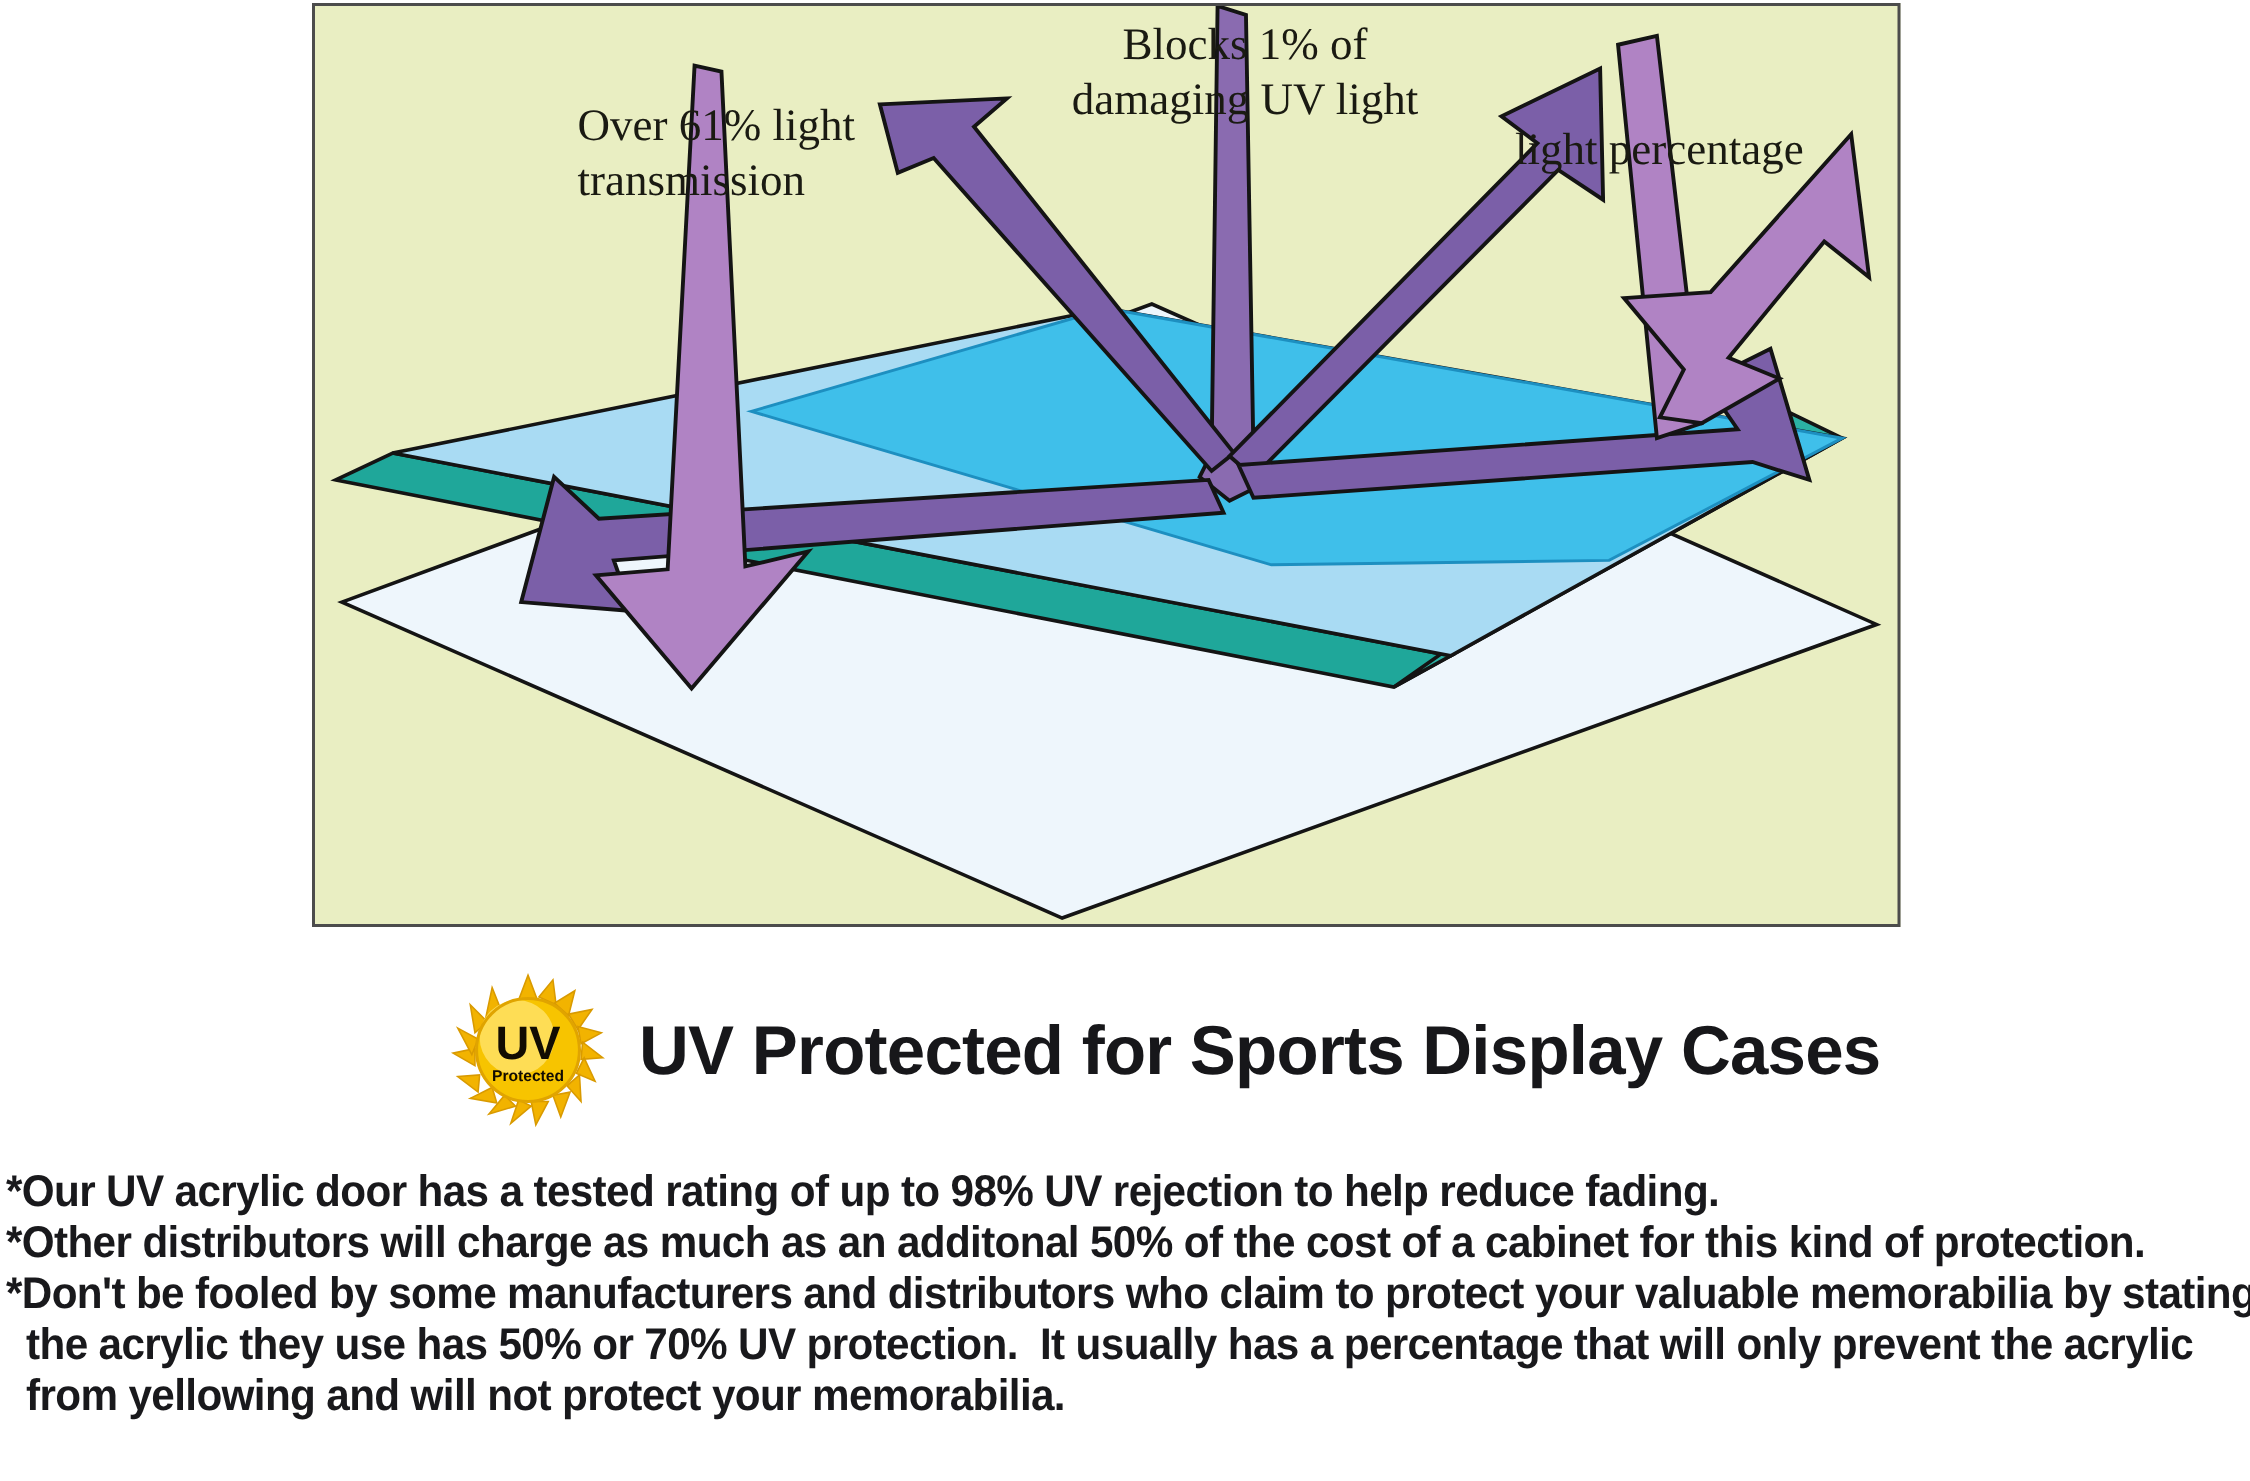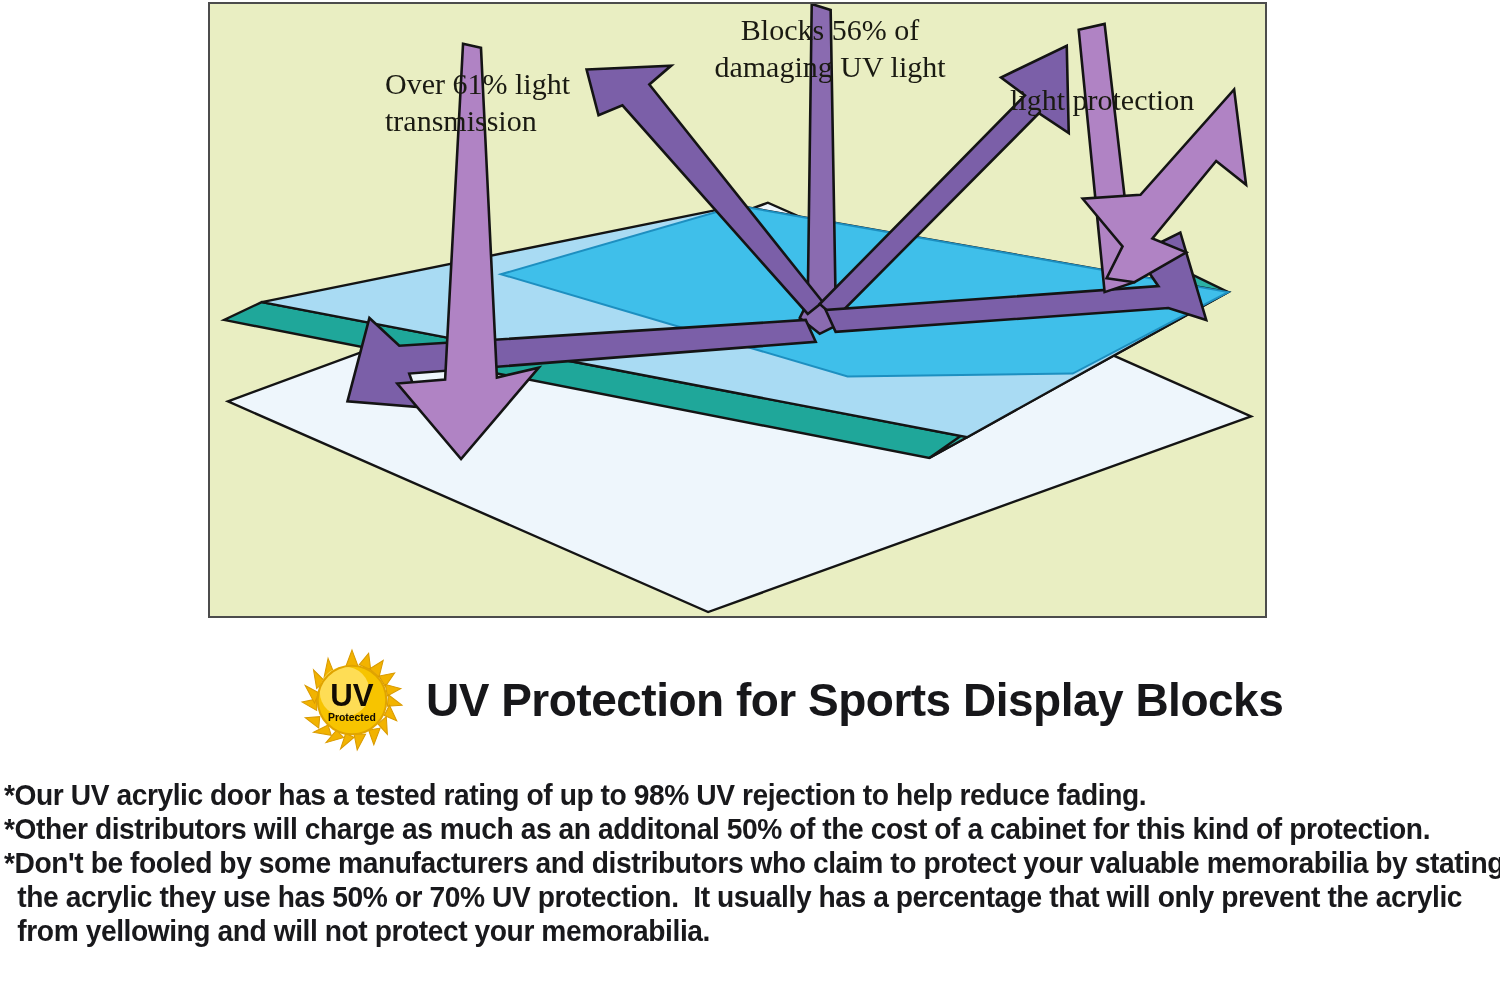--- a/index.html
+++ b/index.html
@@ -105,24 +105,24 @@
       <polygon points="254,40 272,44 288,376 330,366 252,458 188,382 236,378" fill="#b083c4" stroke="#141414" stroke-width="2.6"></polygon>
 
       <polygon points="872,26 898,20 928,280 898,290" fill="#b083c4" stroke="#141414" stroke-width="2.6"></polygon>
 
       <polygon points="928,280 900,276 916,244 876,196 934,192 1028,86 1040,182 1010,158 946,236 980,250" fill="#b083c4" stroke="#141414" stroke-width="2.6"></polygon>
     </svg>
 
     <div class="callout" id="callout-transmission">Over 61% light
 transmission</div>
 
-    <div class="callout" id="callout-uv">Blocks 56% of
+    <div class="callout" id="callout-uv">Blocks 1% of
 damaging UV light</div>
 
-    <div class="callout" id="callout-reflection">light protection</div>
+    <div class="callout" id="callout-reflection">light percentage</div>
   </div>
 
   <div class="title-row">
 
     <div class="uv-logo">
       <svg viewBox="0 0 100 100">
         <g>
           <g fill="#f2b300" stroke="#d99a00" stroke-width="1">
             <path d="M50 2 L56 18 L44 18 Z"></path>
             <path d="M66 5 L68 21 L57 16 Z"></path>
@@ -145,21 +145,21 @@
           </g>
         </g>
         <circle cx="50" cy="50" r="33" fill="#f7c400"></circle>
         <circle cx="43" cy="42" r="24" fill="#ffe264" opacity="0.85"></circle>
         <circle cx="50" cy="50" r="33" fill="none" stroke="#e0a400" stroke-width="2"></circle>
         <text x="50" y="56" text-anchor="middle" font-family="Liberation Sans, sans-serif" font-weight="bold" font-size="30" fill="#120c02">UV</text>
         <text x="50" y="70" text-anchor="middle" font-family="Liberation Sans, sans-serif" font-weight="bold" font-size="10" fill="#120c02">Protected</text>
       </svg>
     </div>
 
-    <div class="title-text">UV Protection for Sports Display Blocks</div>
+    <div class="title-text">UV Protected for Sports Display Cases</div>
   </div>
 
   <div class="body-block">
     <div class="body-line">*Our UV acrylic door has a tested rating of up to 98% UV rejection to help reduce fading.</div>
     <div class="body-line">*Other distributors will charge as much as an additonal 50% of the cost of a cabinet for this kind of protection.</div>
     <div class="body-line">*Don't be fooled by some manufacturers and distributors who claim to protect your valuable memorabilia by stating</div>
     <div class="body-line indent">the acrylic they use has 50% or 70% UV protection.  It usually has a percentage that will only prevent the acrylic</div>
     <div class="body-line indent">from yellowing and will not protect your memorabilia.</div>
   </div>
 

